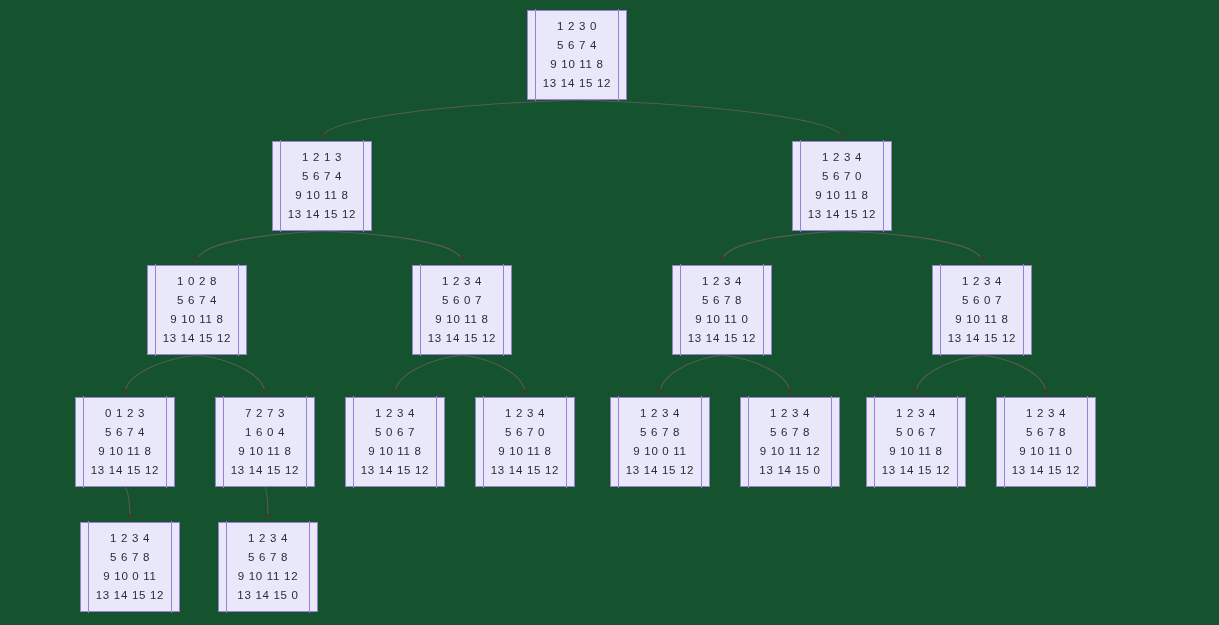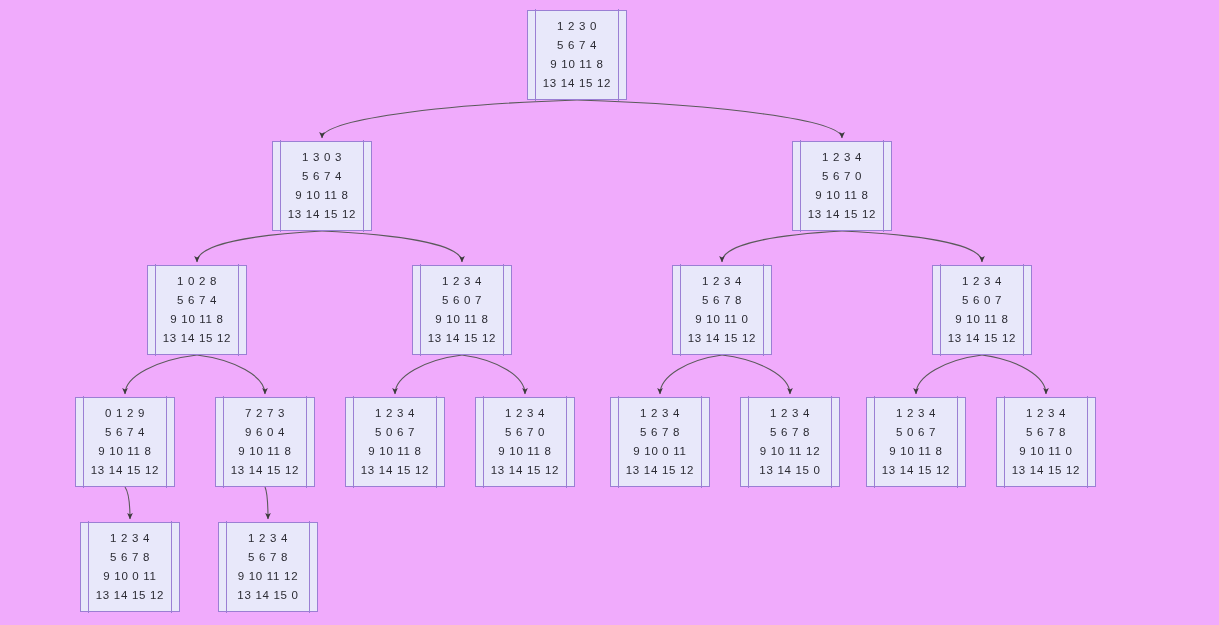--- a/index.html
+++ b/index.html
@@ -4,21 +4,21 @@
 <style>
   html, body {
     margin: 0;
     padding: 0;
     background: #ffffff;
   }
   #canvas {
     position: relative;
     width: 1219px;
     height: 625px;
-    background: #f0abfc;
+    background: #14532d;
     font-family: "Liberation Sans", sans-serif;
     overflow: hidden;
   }
   #edge-layer {
     position: absolute;
     left: 0;
     top: 0;
     width: 1219px;
     height: 625px;
     pointer-events: none;
@@ -88,21 +88,21 @@
       </g>
   </svg>
   <div id="nodes-group">
       <div class="node" style="left: 527px; top: 10px;">
         <div class="row">1 2 3 0</div>
         <div class="row">5 6 7 4</div>
         <div class="row">9 10 11 8</div>
         <div class="row">13 14 15 12</div>
       </div>
       <div class="node" style="left: 272px; top: 141px;">
-        <div class="row">1 3 0 3</div>
+        <div class="row">1 2 1 3</div>
         <div class="row">5 6 7 4</div>
         <div class="row">9 10 11 8</div>
         <div class="row">13 14 15 12</div>
       </div>
       <div class="node" style="left: 792px; top: 141px;">
         <div class="row">1 2 3 4</div>
         <div class="row">5 6 7 0</div>
         <div class="row">9 10 11 8</div>
         <div class="row">13 14 15 12</div>
       </div>
@@ -124,28 +124,28 @@
         <div class="row">9 10 11 0</div>
         <div class="row">13 14 15 12</div>
       </div>
       <div class="node" style="left: 932px; top: 265px;">
         <div class="row">1 2 3 4</div>
         <div class="row">5 6 0 7</div>
         <div class="row">9 10 11 8</div>
         <div class="row">13 14 15 12</div>
       </div>
       <div class="node" style="left: 75px; top: 397px;">
-        <div class="row">0 1 2 9</div>
+        <div class="row">0 1 2 3</div>
         <div class="row">5 6 7 4</div>
         <div class="row">9 10 11 8</div>
         <div class="row">13 14 15 12</div>
       </div>
       <div class="node" style="left: 215px; top: 397px;">
         <div class="row">7 2 7 3</div>
-        <div class="row">9 6 0 4</div>
+        <div class="row">1 6 0 4</div>
         <div class="row">9 10 11 8</div>
         <div class="row">13 14 15 12</div>
       </div>
       <div class="node" style="left: 345px; top: 397px;">
         <div class="row">1 2 3 4</div>
         <div class="row">5 0 6 7</div>
         <div class="row">9 10 11 8</div>
         <div class="row">13 14 15 12</div>
       </div>
       <div class="node" style="left: 475px; top: 397px;">

